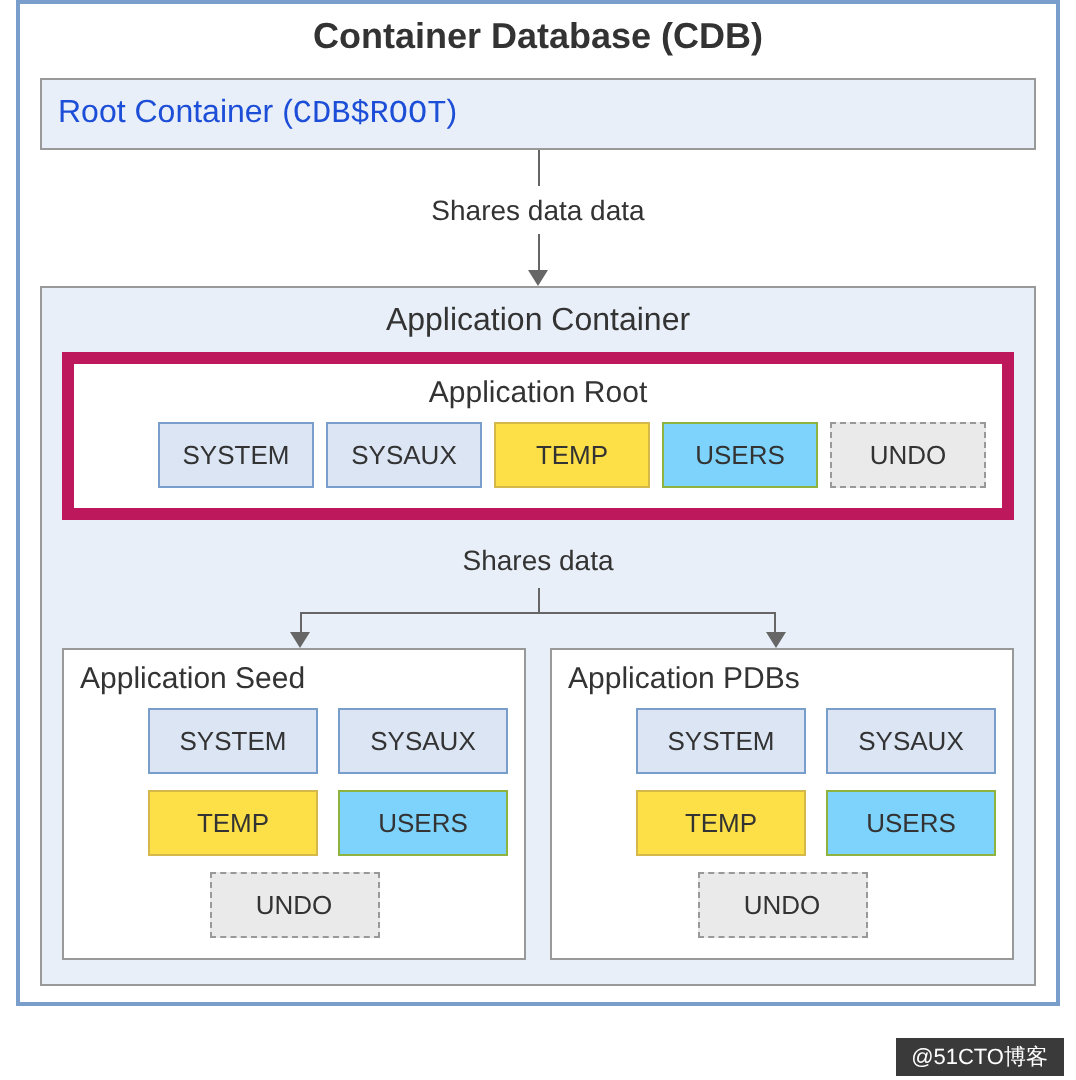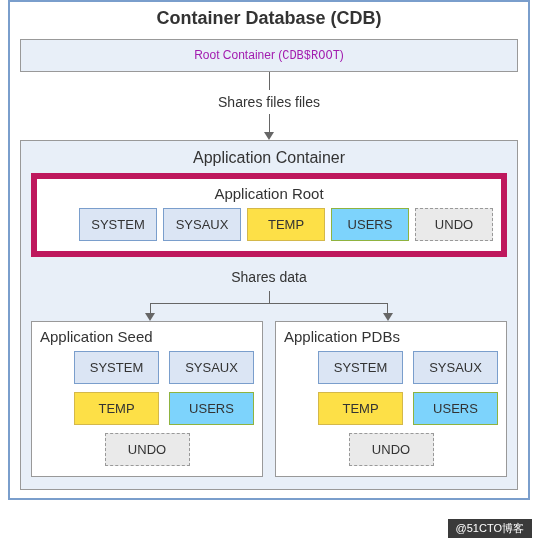--- a/index.html
+++ b/index.html
@@ -1,21 +1,21 @@
 <!DOCTYPE html>
 <html><head>
 <meta charset="utf-8">
 <style>
 * { box-sizing: border-box; margin: 0; padding: 0; }
 body { font-family: Arial, sans-serif; background: #fff; width: 538px; height: 540px; position: relative; }
 
 .cdb-container { border: 2px solid #7a9ecc; background: #fff; margin: 0 8px 4px 8px; padding: 0 0 8px 0; }
 .cdb-title { text-align: center; font-weight: bold; font-size: 18px; padding: 6px 0 10px 0; color: #333; }
 
-.root-container { background: #e8eff8; border: 1px solid #999; margin: 0 10px; padding: 8px; text-align: center; font-size: 12px; color: #a21caf; }
+.root-container { background: #e8eff8; border: 1px solid #999; margin: 0 10px; padding: 8px; text-align: left; font-size: 16px; color: #1d4ed8; }
 .root-container .mono { font-family: 'Courier New', monospace; }
 
 .connector { text-align: center; position: relative; }
 .connector-line { width: 1px; background: #666; margin: 0 auto; }
 .connector-label { font-size: 14px; color: #333; padding: 4px 0; }
 .arrow-down { width: 0; height: 0; border-left: 5px solid transparent; border-right: 5px solid transparent; border-top: 8px solid #666; margin: 0 auto; }
 
 .app-container { background: #e8eff8; border: 1px solid #999; margin: 0 10px; padding: 8px 10px 12px 10px; }
 .app-container-title { text-align: center; font-size: 16px; color: #333; padding-bottom: 6px; }
 
@@ -55,21 +55,21 @@
 
 <div class="cdb-container">
   <div class="cdb-title">Container Database (CDB)</div>
 
   <div class="root-container">
     <span>Root Container (</span><span class="mono">CDB$ROOT</span><span>)</span>
   </div>
 
   <div class="connector">
     <div class="connector-line" style="height:18px;"></div>
-    <div class="connector-label">Shares files files</div>
+    <div class="connector-label">Shares data data</div>
     <div class="connector-line" style="height:18px;"></div>
     <div class="arrow-down"></div>
   </div>
 
   <div class="app-container">
     <div class="app-container-title">Application Container</div>
 
     <div class="app-root">
       <div class="app-root-title">Application Root</div>
       <div class="ts-row">

